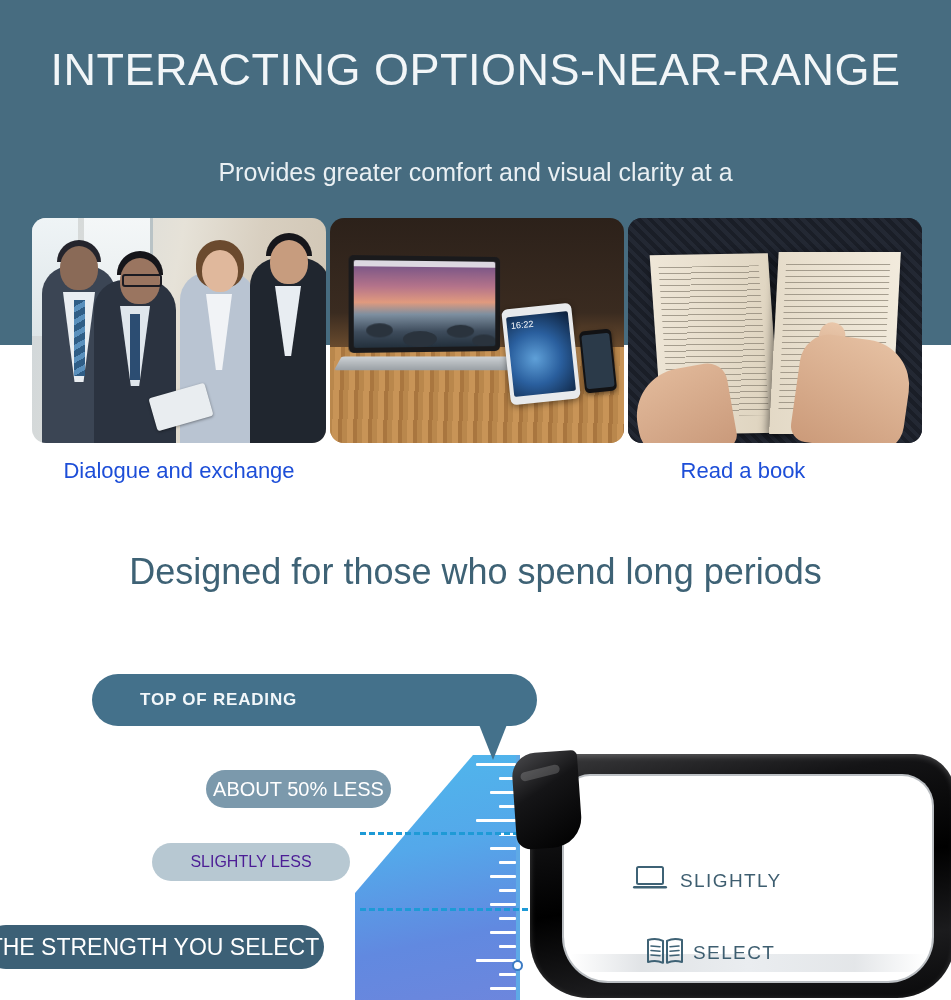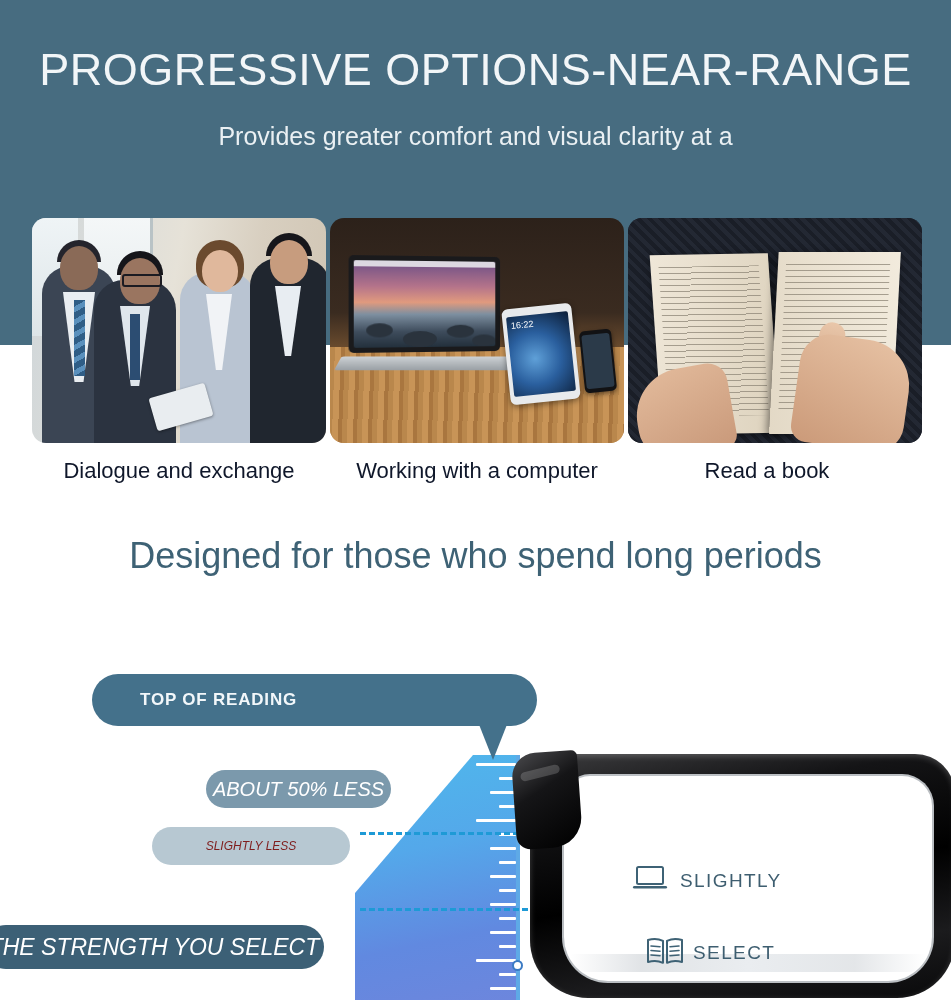--- a/index.html
+++ b/index.html
@@ -24,21 +24,21 @@
     font-size:45px;
     letter-spacing:0.5px;
     font-weight:400;
     white-space:nowrap;
   }
   .banner-sub{
     position:absolute;left:0;top:118px;width:951px;
     text-align:center;color:#EAF0F3;
     font-size:25px;line-height:36px;font-weight:400;
   }
-  .banner-sub div{white-space:nowrap;}
+  .banner-sub div{white-space:nowrap;margin-top:36px;}
 
   
   .photo{
     position:absolute;top:218px;width:294px;height:225px;
     border-radius:14px;overflow:hidden;
   }
   .photo .scene{position:absolute;inset:0;}
 
   
   .p1 .bg{position:absolute;inset:0;background:linear-gradient(100deg,#cfd6da 0%,#e6e2d8 46%,#d8cfc0 70%,#cfc4b2 100%);}
@@ -85,29 +85,29 @@
       #1d222c;}
   .p3 .pageL{position:absolute;left:28px;top:36px;width:118px;height:180px;background:linear-gradient(100deg,#efe7d8,#ddd2bd);transform:rotate(-4deg) skewY(3deg);box-shadow:2px 2px 8px rgba(0,0,0,.5);}
   .p3 .pageR{position:absolute;left:146px;top:34px;width:122px;height:182px;background:linear-gradient(80deg,#e3d9c6,#f2ebdd);transform:rotate(3deg) skewY(-3deg);box-shadow:-2px 2px 8px rgba(0,0,0,.5);}
   .p3 .lines{position:absolute;left:8px;top:12px;right:10px;height:150px;background:repeating-linear-gradient(180deg,#8d8576 0 1px,transparent 1px 6px);opacity:.75;}
   .p3 .handL{position:absolute;left:8px;top:150px;width:96px;height:86px;background:linear-gradient(160deg,#e3bb9c,#c9997a);border-radius:48px 20px 12px 30px;transform:rotate(-10deg);}
   .p3 .handR{position:absolute;left:168px;top:120px;width:112px;height:110px;background:linear-gradient(200deg,#e7c2a4,#cb9a79);border-radius:30px 46px 28px 16px;transform:rotate(8deg);}
   .p3 .finger{position:absolute;left:188px;top:104px;width:26px;height:58px;background:linear-gradient(180deg,#e9c7aa,#d0a183);border-radius:13px;transform:rotate(12deg);}
 
   .caption{
     position:absolute;top:458px;
-    color:#0f172a;font-size:22px;text-align:center;white-space:nowrap;
+    color:#1d4ed8;font-size:22px;text-align:center;white-space:nowrap;
   }
 
   
   .headline{
     position:absolute;left:0;top:532px;width:951px;text-align:center;
     color:#3E6275;font-size:36px;line-height:47px;
   }
-  .headline div{white-space:nowrap;}
+  .headline div{white-space:nowrap;margin-top:16px;}
 
   
   .diagram{position:absolute;left:0;top:660px;width:951px;height:340px;}
 
   
   .ruler-wrap{position:absolute;left:355px;top:95px;width:175px;height:245px;}
   .ruler-fill{
     position:absolute;left:0;top:0;width:175px;height:245px;
     background:linear-gradient(168deg,#4FB8EC 0%,#54A8EA 38%,#6189E0 72%,#6D86DD 100%);
     clip-path:polygon(118px 0, 164px 0, 164px 245px, 0 245px, 0 138px);
@@ -134,24 +134,24 @@
   .bubble-tail{
     position:absolute;left:478px;top:62px;width:0;height:0;
     border-left:15px solid transparent;border-right:15px solid transparent;
     border-top:38px solid #44718B;
   }
   .bub-small{color:#F2F7FA;font-size:17px;font-weight:700;letter-spacing:.8px;margin-left:48px;}
   .bub-big{color:#FFFFFF;font-size:25px;font-weight:700;letter-spacing:.3px;margin-left:18px;}
 
   .pill{
     position:absolute;display:flex;align-items:center;justify-content:center;
-    border-radius:22px;color:#FFFFFF;font-weight:400;white-space:nowrap;font-style:italic;
+    border-radius:22px;color:#FFFFFF;font-weight:400;white-space:nowrap;
   }
   .pill-50{left:206px;top:110px;width:185px;height:38px;background:#7B99AC;font-size:20px;}
-  .pill-sl{left:152px;top:167px;width:198px;height:38px;background:#B7C8D2;font-size:12px;color:#7f1d1d;}
+  .pill-sl{left:152px;top:183px;width:198px;height:38px;background:#B7C8D2;font-size:16px;color:#4c1d95;}
   .pill-str{left:-16px;top:265px;width:340px;height:44px;background:#3C6076;font-size:23px;}
 
   
   .glasses{position:absolute;left:520px;top:746px;width:431px;height:254px;}
   .frame{
     position:absolute;left:10px;top:8px;width:425px;height:244px;
     border-radius:36px 40px 58px 58px;
     background:
       linear-gradient(170deg,#3d3d3f 0%,#141416 22%,#000 52%,#1b1b1d 78%,#09090a 100%);
     box-shadow:inset 0 2px 6px rgba(255,255,255,.22);
@@ -181,21 +181,21 @@
   .zone{position:absolute;display:flex;align-items:center;}
   .zone-label{color:#3E5E70;font-size:19px;letter-spacing:1.4px;margin-left:14px;white-space:nowrap;}
   .zone-ic{width:34px;height:34px;display:block;}
 </style>
 </head>
 <body>
 
 <div id="root">
 
   <div class="banner">
-    <div class="banner-title">PROGRESSIVE OPTIONS-NEAR-RANGE</div>
+    <div class="banner-title">INTERACTING OPTIONS-NEAR-RANGE</div>
     <div class="banner-sub">
       <div>Provides greater comfort and visual clarity at a</div>
     </div>
   </div>
 
   <div class="photo p1" style="left:32px">
     <div class="scene">
       <div class="bg"></div>
         <div class="window2"></div>
         <div class="window"></div>
@@ -255,22 +255,21 @@
       <div class="pageR">
           <div class="lines"></div>
         </div>
       <div class="handL"></div>
         <div class="finger"></div>
         <div class="handR"></div>
     </div>
   </div>
 
   <div class="caption" style="left:32px;width:294px">Dialogue and exchange</div>
-  <div class="caption" style="left:330px;width:294px">Working with a computer</div>
-  <div class="caption" style="left:620px;width:294px">Read a book</div>
+  <div class="caption" style="left:596px;width:294px">Read a book</div>
 
   <div class="headline">
     <div>Designed for those who spend long periods</div>
   </div>
 
   <div class="diagram">
 
     <div class="ruler-wrap">
       <div class="ruler-fill"></div>
       <div class="ruler-spine"></div>

